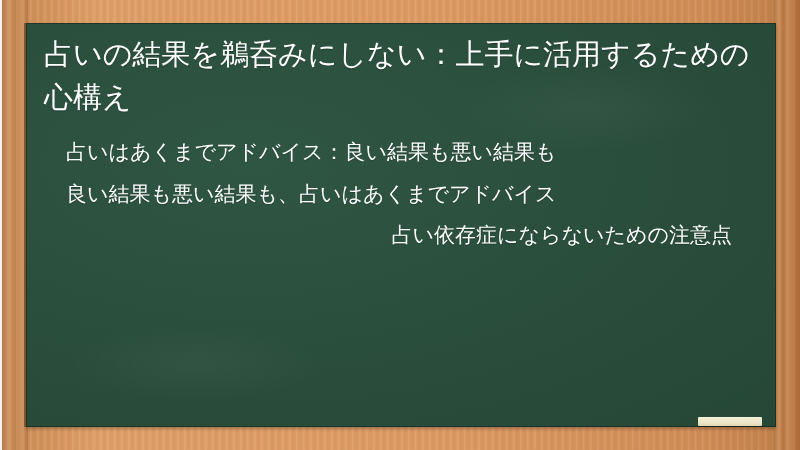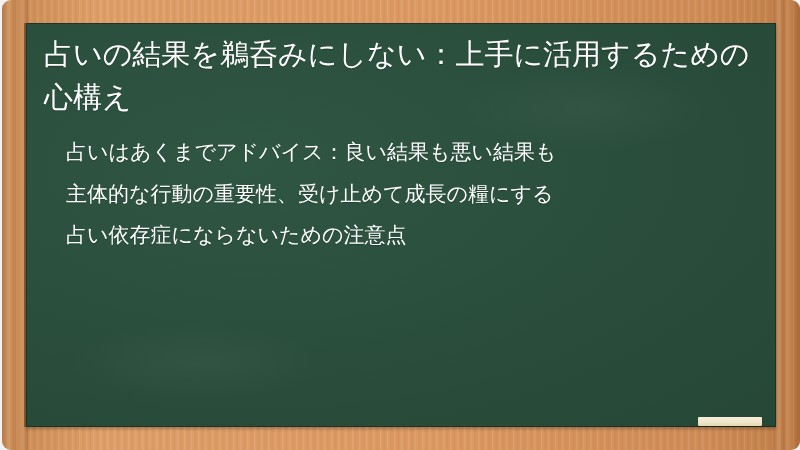--- a/index.html
+++ b/index.html
@@ -35,21 +35,20 @@
     background:
       repeating-linear-gradient(
         90deg,
         rgba(255,255,255,0.10) 0px,
         rgba(255,255,255,0.00) 2px,
         rgba(120,60,20,0.07) 4px,
         rgba(255,255,255,0.00) 7px
       ),
       linear-gradient(90deg, #c98a52 0%, #e0a06a 12%, #dd9a63 55%, #d08d57 88%, #c07f49 100%);
     overflow: hidden;
-    border-radius: 9px;
   }
   
   .frame .grain-r {
     position: absolute;
     right: 0;
     top: 0;
     width: 30px;
     height: 100%;
     background:
       linear-gradient(90deg,
@@ -132,21 +131,21 @@
   .list-item {
     color: #ffffff;
     font-size: 21px;
     line-height: 1.5;
     font-weight: 400;
     margin: 0 0 10px 0;
     padding: 0;
     text-shadow: 0 1px 1px rgba(0,0,0,0.22);
     max-width: 666px;
   }
-  .list-item:last-child { margin-bottom: 16px; }
+  .list-item:last-child { margin-bottom: 16px; text-align: right; }
 
   
   .chalk {
     position: absolute;
     left: 672px;
     top: 394px;
     width: 64px;
     height: 9px;
     background: linear-gradient(180deg, #f6f0da 0%, #efe7cb 55%, #e2d8b6 100%);
     border-radius: 1px;
@@ -165,21 +164,21 @@
     <div class="board">
       <div class="smudge s1"></div>
       <div class="smudge s2"></div>
 
       <div class="board-inner">
 
         <h1 class="title">占いの結果を鵜呑みにしない：上手に活用するための心構え</h1>
 
         <ul class="list">
           <li class="list-item">占いはあくまでアドバイス：良い結果も悪い結果も</li>
-          <li class="list-item">主体的な行動の重要性、受け止めて成長の糧にする</li>
+          <li class="list-item">良い結果も悪い結果も、占いはあくまでアドバイス</li>
           <li class="list-item">占い依存症にならないための注意点</li>
         </ul>
 
       </div>
 
       <div class="chalk"></div>
     </div>
   </div>
 
 </div>

